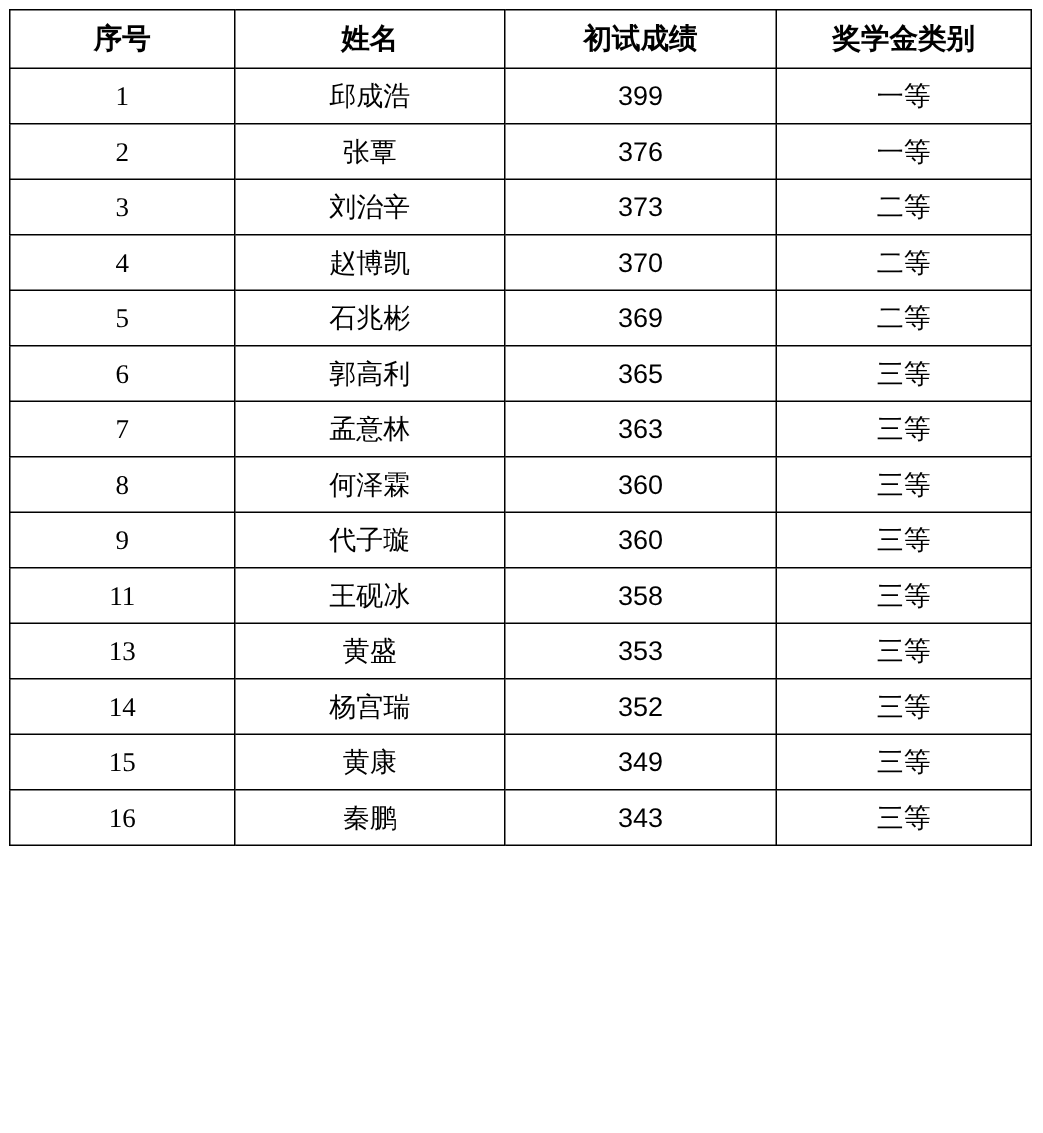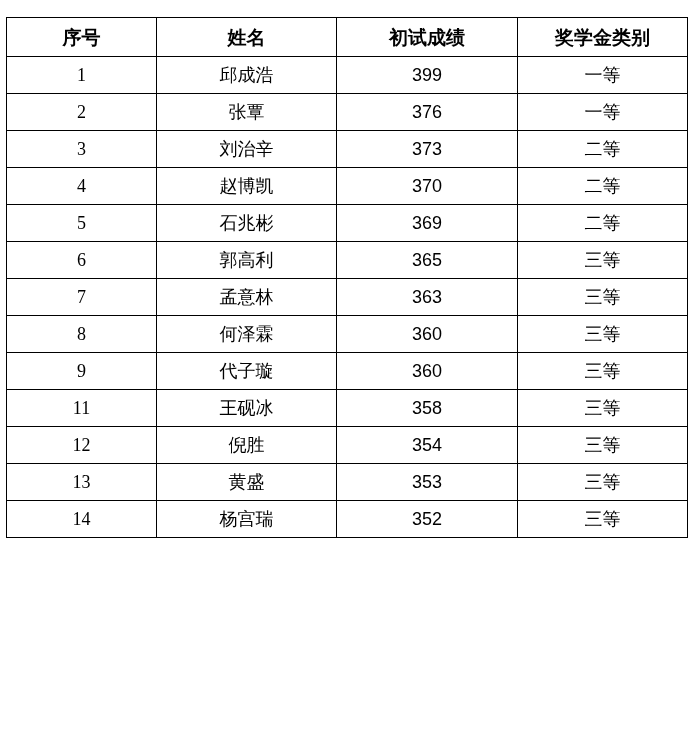--- a/index.html
+++ b/index.html
@@ -16,21 +16,21 @@
   }
   .sheet {
     width: 695px;
     height: 755px;
     box-sizing: border-box;
     padding: 0;
   }
   table.score-table {
     border-collapse: collapse;
     width: 681px;
-    margin: 17px 0 0 6px;
+    margin: 6px 0 0 6px;
     table-layout: fixed;
   }
   table.score-table th,
   table.score-table td {
     border: 1px solid #000000;
     text-align: center;
     vertical-align: middle;
     padding: 0;
     height: 36px;
     line-height: 36px;
@@ -132,32 +132,38 @@
         <td class="cell-score">360</td>
         <td class="cell-level">三等</td>
       </tr>
       <tr>
         <td class="cell-index">11</td>
         <td class="cell-name">王砚冰</td>
         <td class="cell-score">358</td>
         <td class="cell-level">三等</td>
       </tr>
       <tr>
-        <td class="cell-index">12</td>
-        <td class="cell-name">倪胜</td>
-        <td class="cell-score">354</td>
-        <td class="cell-level">三等</td>
-      </tr>
-      <tr>
         <td class="cell-index">13</td>
         <td class="cell-name">黄盛</td>
         <td class="cell-score">353</td>
         <td class="cell-level">三等</td>
       </tr>
       <tr>
         <td class="cell-index">14</td>
         <td class="cell-name">杨宫瑞</td>
         <td class="cell-score">352</td>
         <td class="cell-level">三等</td>
       </tr>
+      <tr>
+        <td class="cell-index">15</td>
+        <td class="cell-name">黄康</td>
+        <td class="cell-score">349</td>
+        <td class="cell-level">三等</td>
+      </tr>
+      <tr>
+        <td class="cell-index">16</td>
+        <td class="cell-name">秦鹏</td>
+        <td class="cell-score">343</td>
+        <td class="cell-level">三等</td>
+      </tr>
     </tbody>
   </table>
 </div>
 
 </body></html>

